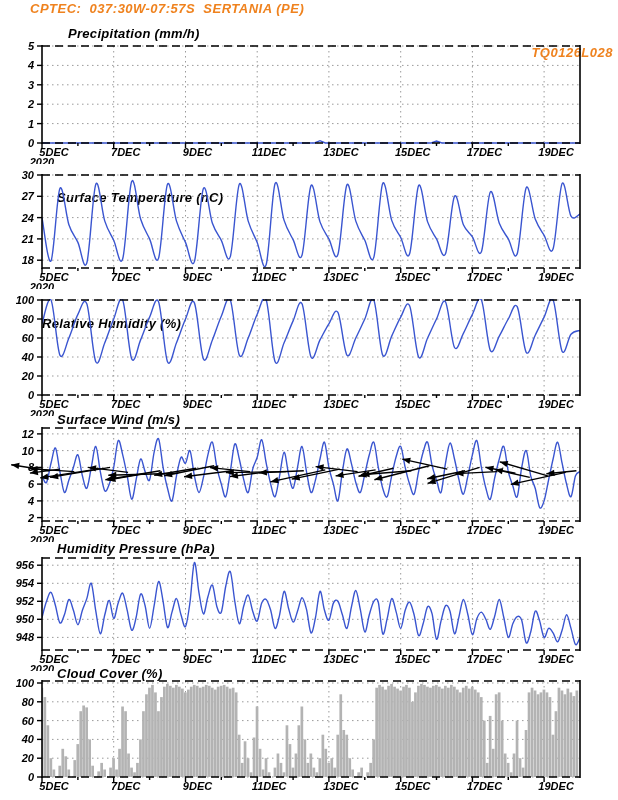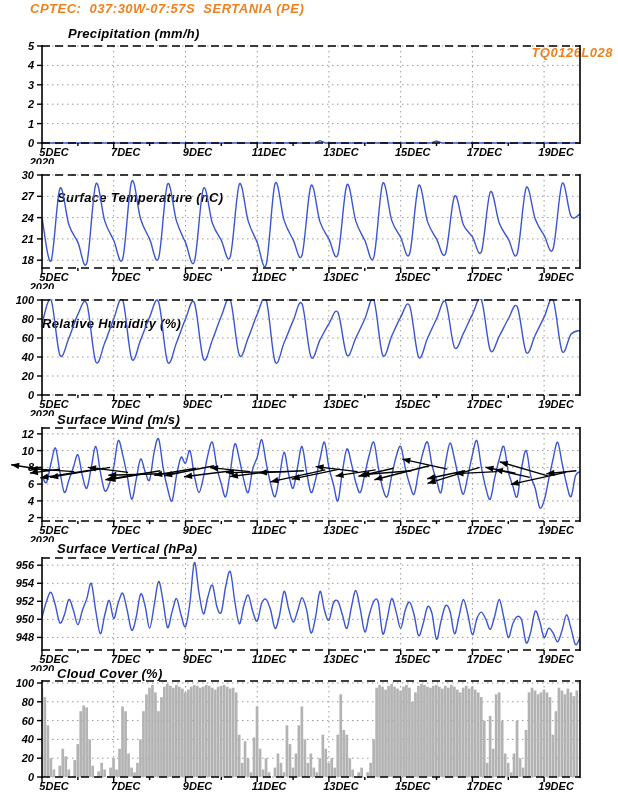--- a/index.html
+++ b/index.html
@@ -16,21 +16,21 @@
 <body>
 
 <div id="page">
   <div class="hdr" style="top:1px;left:30px;">CPTEC:  037:30W-07:57S  SERTANIA (PE)</div>
   <div class="hdr right" style="top:45px;right:5px;">TQ0126L028</div>
 
   <div class="ptitle" style="top:26px;left:68px;">Precipitation (mm/h)</div>
   <div class="ptitle" style="top:146px;left:57px;margin-top:44px;">Surface Temperature (nC)</div>
   <div class="ptitle" style="top:284px;left:42px;margin-top:32px;">Relative Humidity (%)</div>
   <div class="ptitle" style="top:412px;left:57px;text-align:center;">Surface Wind (m/s)</div>
-  <div class="ptitle" style="top:541px;left:57px;">Surface Vertical (hPa)</div>
+  <div class="ptitle" style="top:541px;left:57px;">Humidity Pressure (hPa)</div>
   <div class="ptitle" style="top:666px;left:57px;">Cloud Cover (%)</div>
 
   <svg id="plots" width="618" height="800" viewBox="0 0 618 800" style="position:absolute;top:0;left:0;">
       <g>
         <clipPath id="clip0">
           <rect x="42" y="45" width="538" height="99"></rect>
         </clipPath>
         <line x1="42" y1="143" x2="580" y2="143" stroke="#9a9a9a" stroke-width="1" stroke-dasharray="1.5 3.5"></line>
         <line x1="42" y1="123.6" x2="580" y2="123.6" stroke="#9a9a9a" stroke-width="1" stroke-dasharray="1.5 3.5"></line>
         <line x1="42" y1="104.2" x2="580" y2="104.2" stroke="#9a9a9a" stroke-width="1" stroke-dasharray="1.5 3.5"></line>

